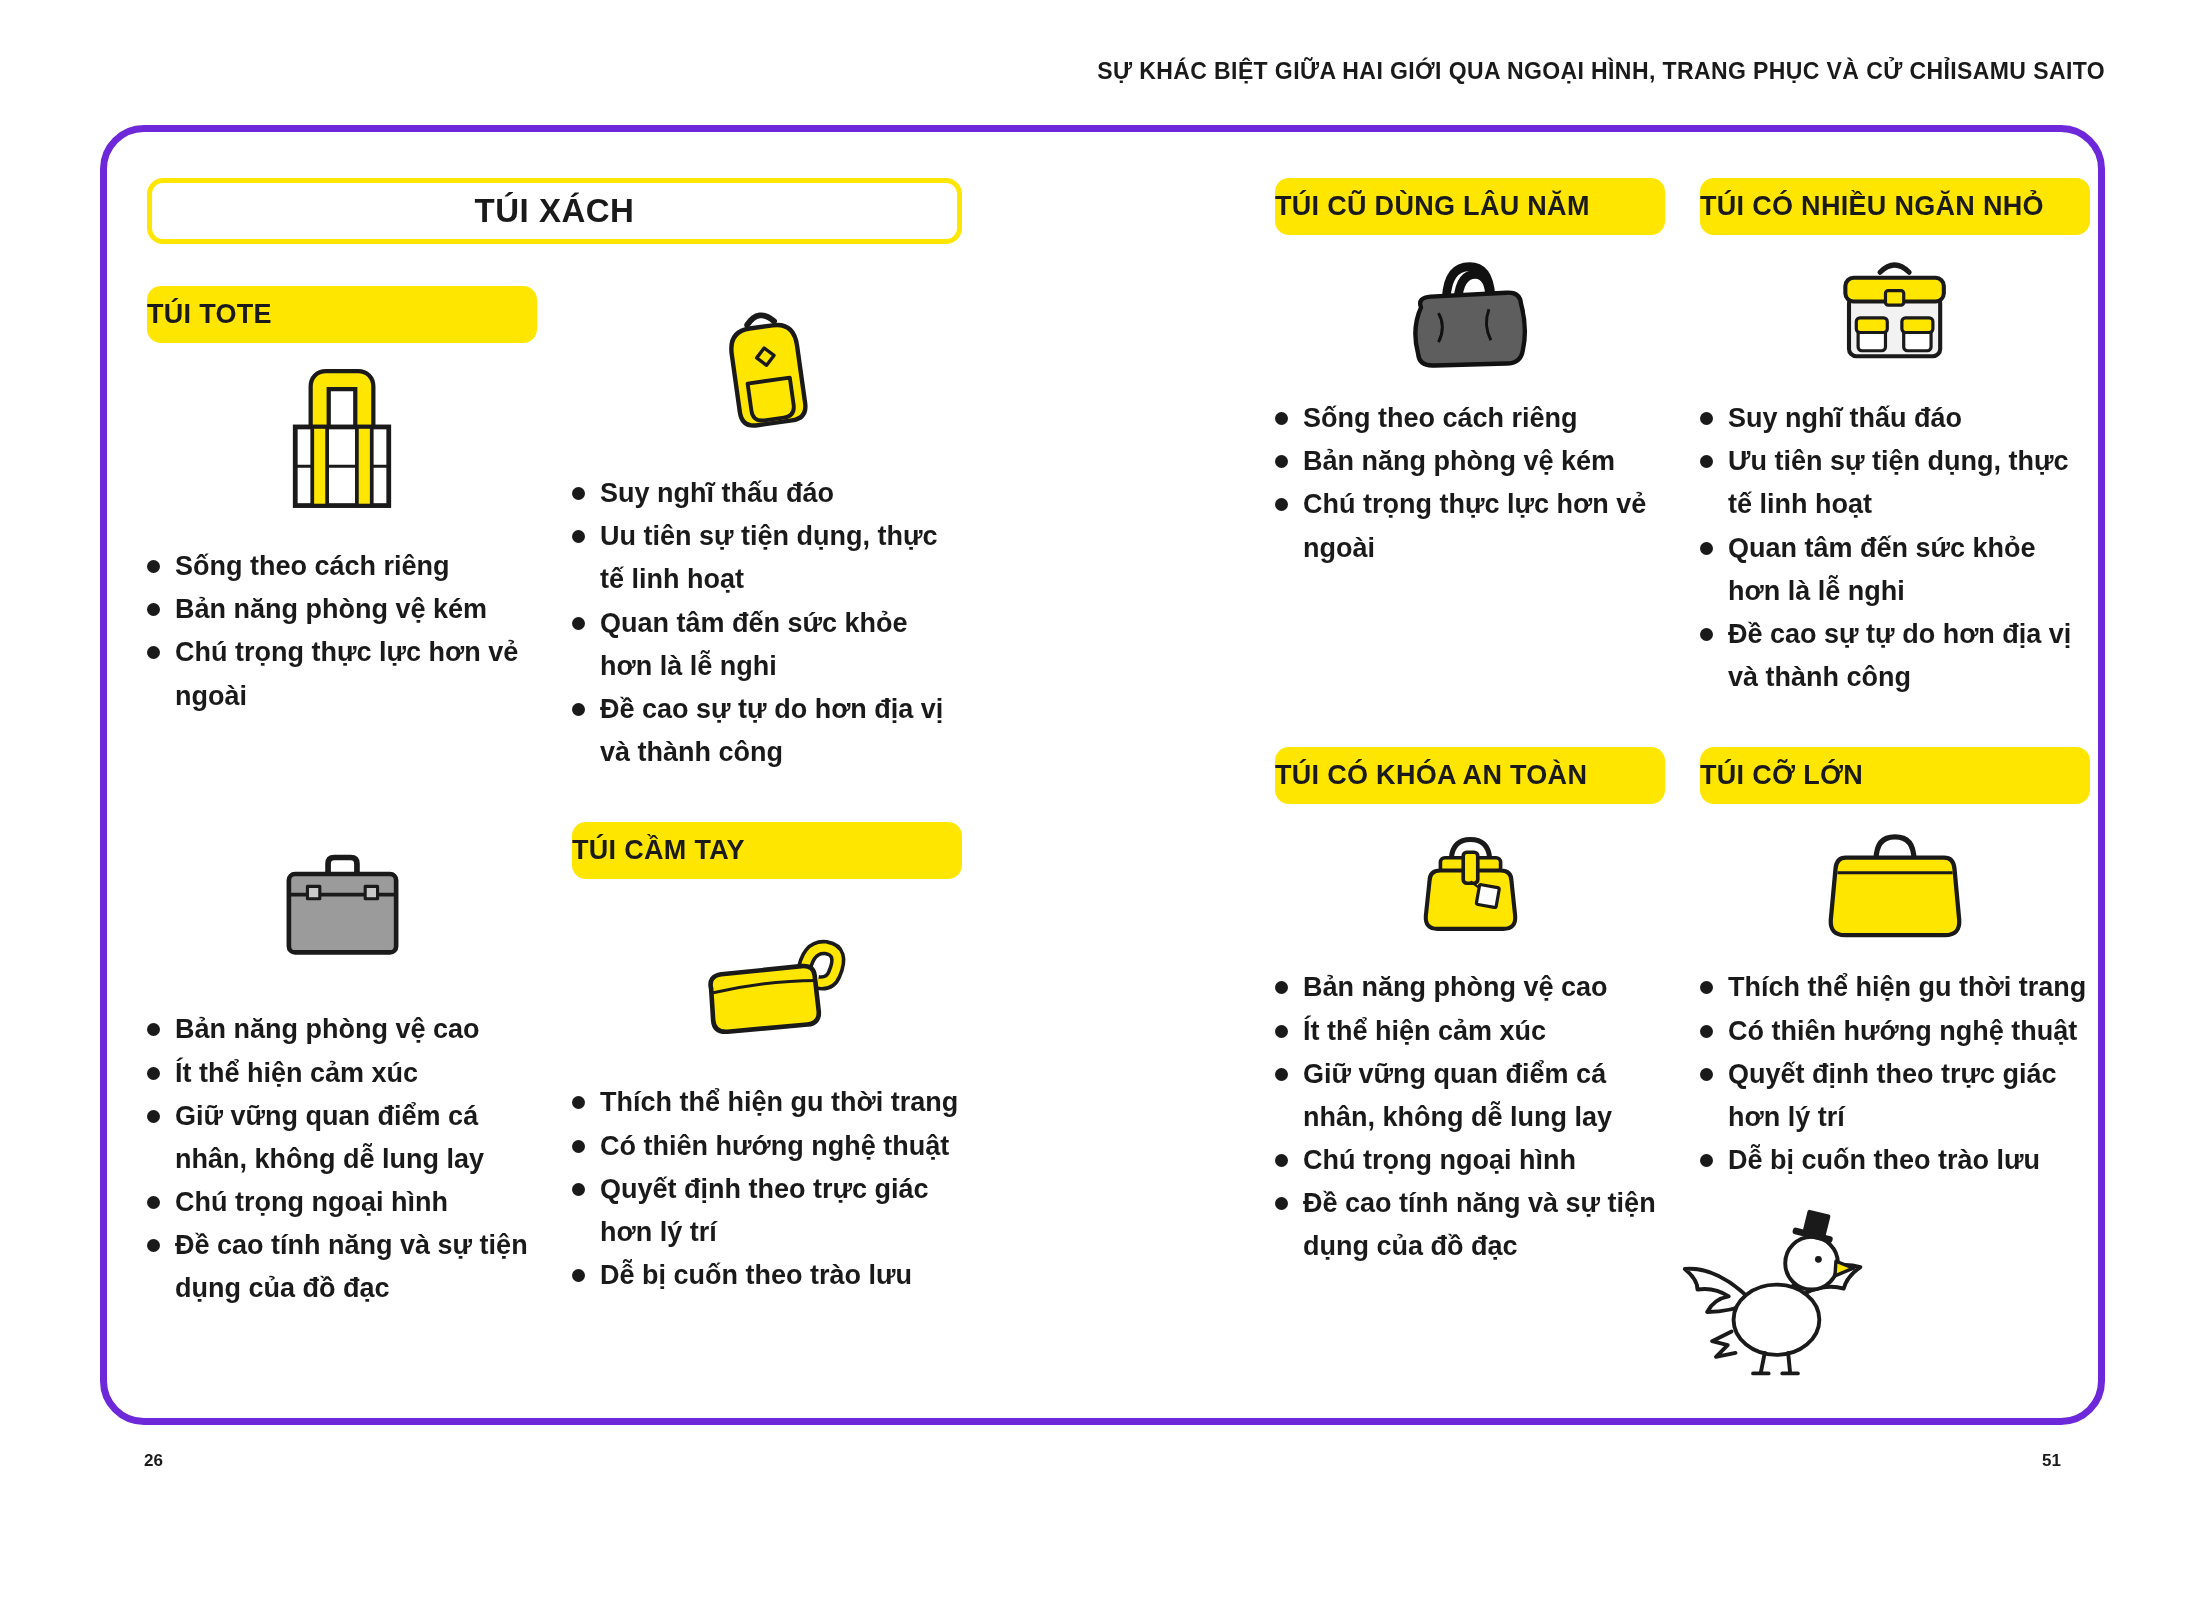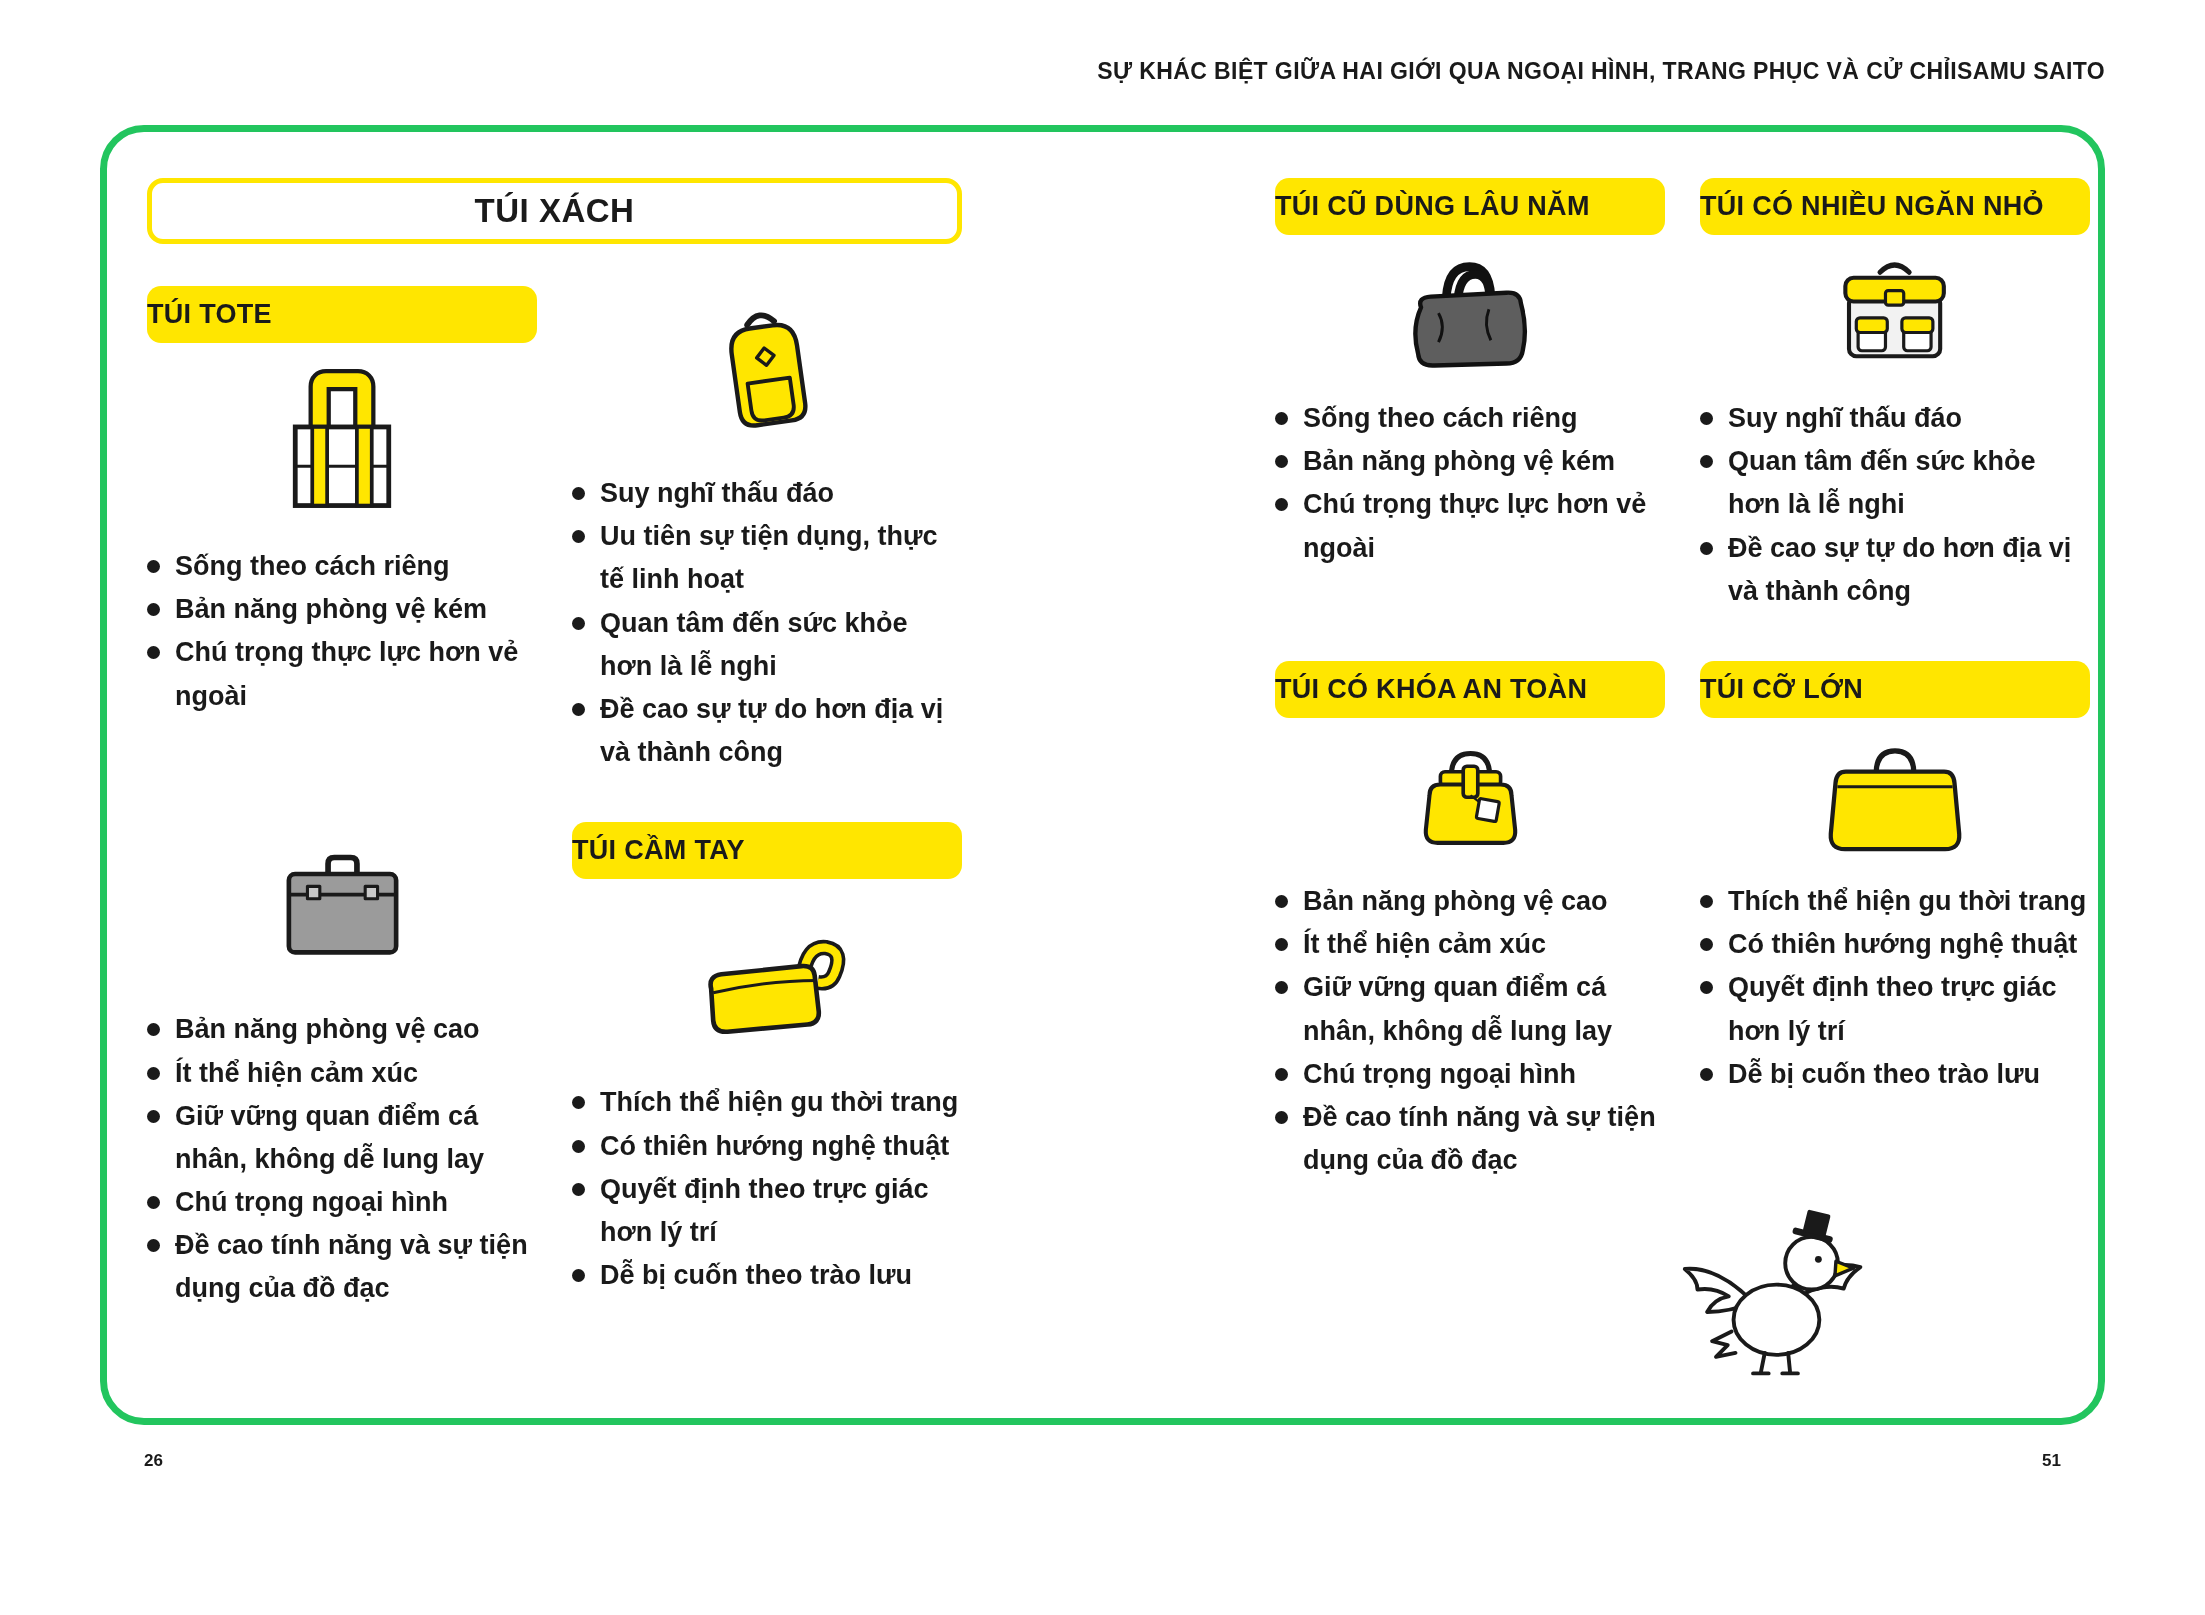--- a/index.html
+++ b/index.html
@@ -11,21 +11,21 @@
   }
   .spread { position:absolute; inset:0; padding:58px 100px 0 100px; }
 
   .top-header {
     display:flex; justify-content:flex-end; align-items:baseline;
     font-weight:bold; font-size:23px; letter-spacing:.4px;
   }
 
   .main-box {
     margin-top:40px;
-    border:7px solid #22c55e;
+    border:7px solid #6d28d9;
     border-radius:44px;
     padding:46px 40px 36px 40px;
     display:flex;
     height:1300px;
     background:#fff;
   }
   .page-left  { width:815px; }
   .page-right { width:812px; margin-left:313px; position:relative; }
 
   .title-box {
@@ -251,20 +251,23 @@
                 <rect x="44" y="76" width="30" height="30" rx="4" fill="#ffffff" stroke-width="3.5"></rect>
                 <rect x="42" y="70" width="34" height="16" rx="4" fill="#FFE600" stroke-width="3.5"></rect>
                 <rect x="94" y="76" width="30" height="30" rx="4" fill="#ffffff" stroke-width="3.5"></rect>
                 <rect x="92" y="70" width="34" height="16" rx="4" fill="#FFE600" stroke-width="3.5"></rect>
               </g>
             </svg>
           </div>
           <ul class="traits">
               <li>
                 <span>Suy nghĩ thấu đáo</span>
+              </li>
+              <li>
+                <span>Ưu tiên sự tiện dụng, thực tế linh hoạt</span>
               </li>
               <li>
                 <span>Quan tâm đến sức khỏe hơn là lễ nghi</span>
               </li>
               <li>
                 <span>Đề cao sự tự do hơn địa vị và thành công</span>
               </li>
             </ul>
         </section>
 

